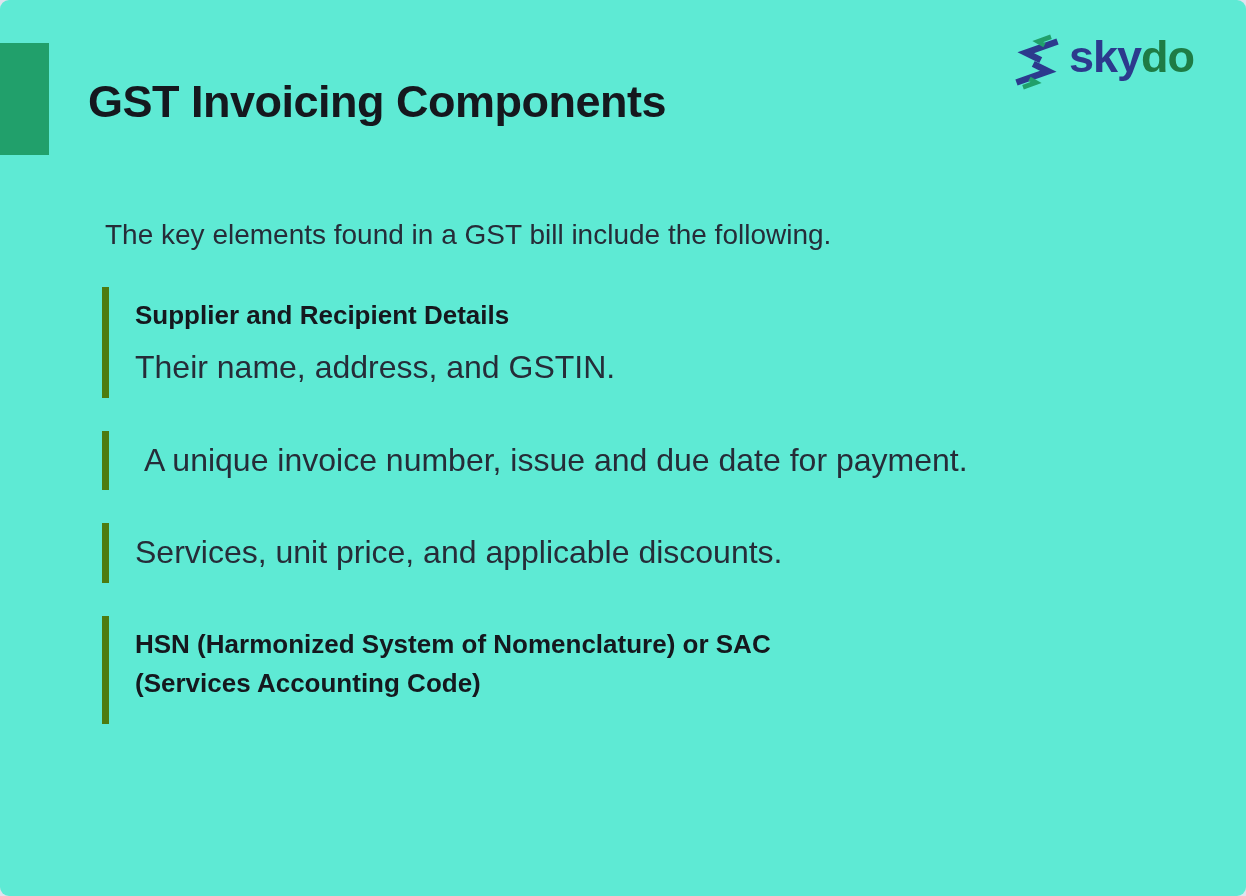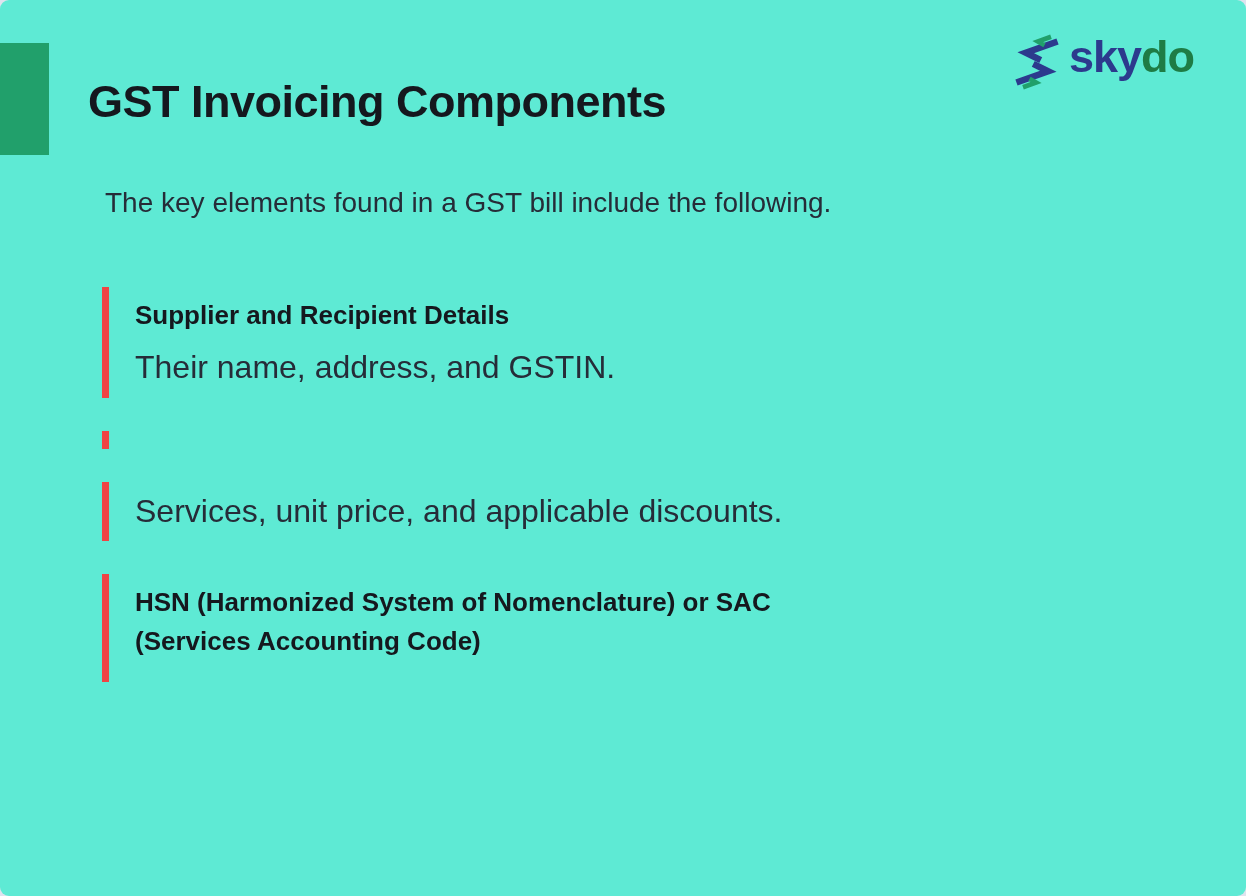--- a/index.html
+++ b/index.html
@@ -53,35 +53,35 @@
     font-weight: 700;
     letter-spacing: -1px;
     line-height: 1;
     white-space: nowrap;
   }
   .logo-word .sky { color: #2c3a8d; }
   .logo-word .do  { color: #1e7c45; }
   .intro-text {
     position: absolute;
     left: 105px;
-    top: 184px;
+    top: 216px;
     margin: 0;
     font-size: 28px;
     line-height: 1.35;
     color: #262c38;
     white-space: nowrap;
   }
   .sections {
     position: absolute;
     left: 102px;
     top: 287px;
     width: 1000px;
   }
   .section {
-    border-left: 7px solid #ef4444;
+    border-left: 7px solid #4d7c0f;
     padding: 9px 0 9px 26px;
     margin-bottom: 33px;
   }
   .section:last-child { margin-bottom: 0; }
   .section-heading {
     margin: 0 0 12px 0;
     font-size: 26px;
     font-weight: 700;
     line-height: 1.5;
     color: #15181e;
@@ -121,20 +121,21 @@
   <p class="intro-text">The key elements found in a GST bill include the following.</p>
 
   <div class="sections">
 
     <div class="section">
       <h2 class="section-heading">Supplier and Recipient Details</h2>
       <p class="section-body">Their name, address, and GSTIN.</p>
     </div>
 
     <div class="section">
+      <p class="section-body"> A unique invoice number, issue and due date for payment.</p>
     </div>
 
     <div class="section">
       <p class="section-body">Services, unit price, and applicable discounts.</p>
     </div>
 
     <div class="section">
       <h2 class="section-heading">HSN (Harmonized System of Nomenclature) or SAC
 (Services Accounting Code)</h2>
     </div>

